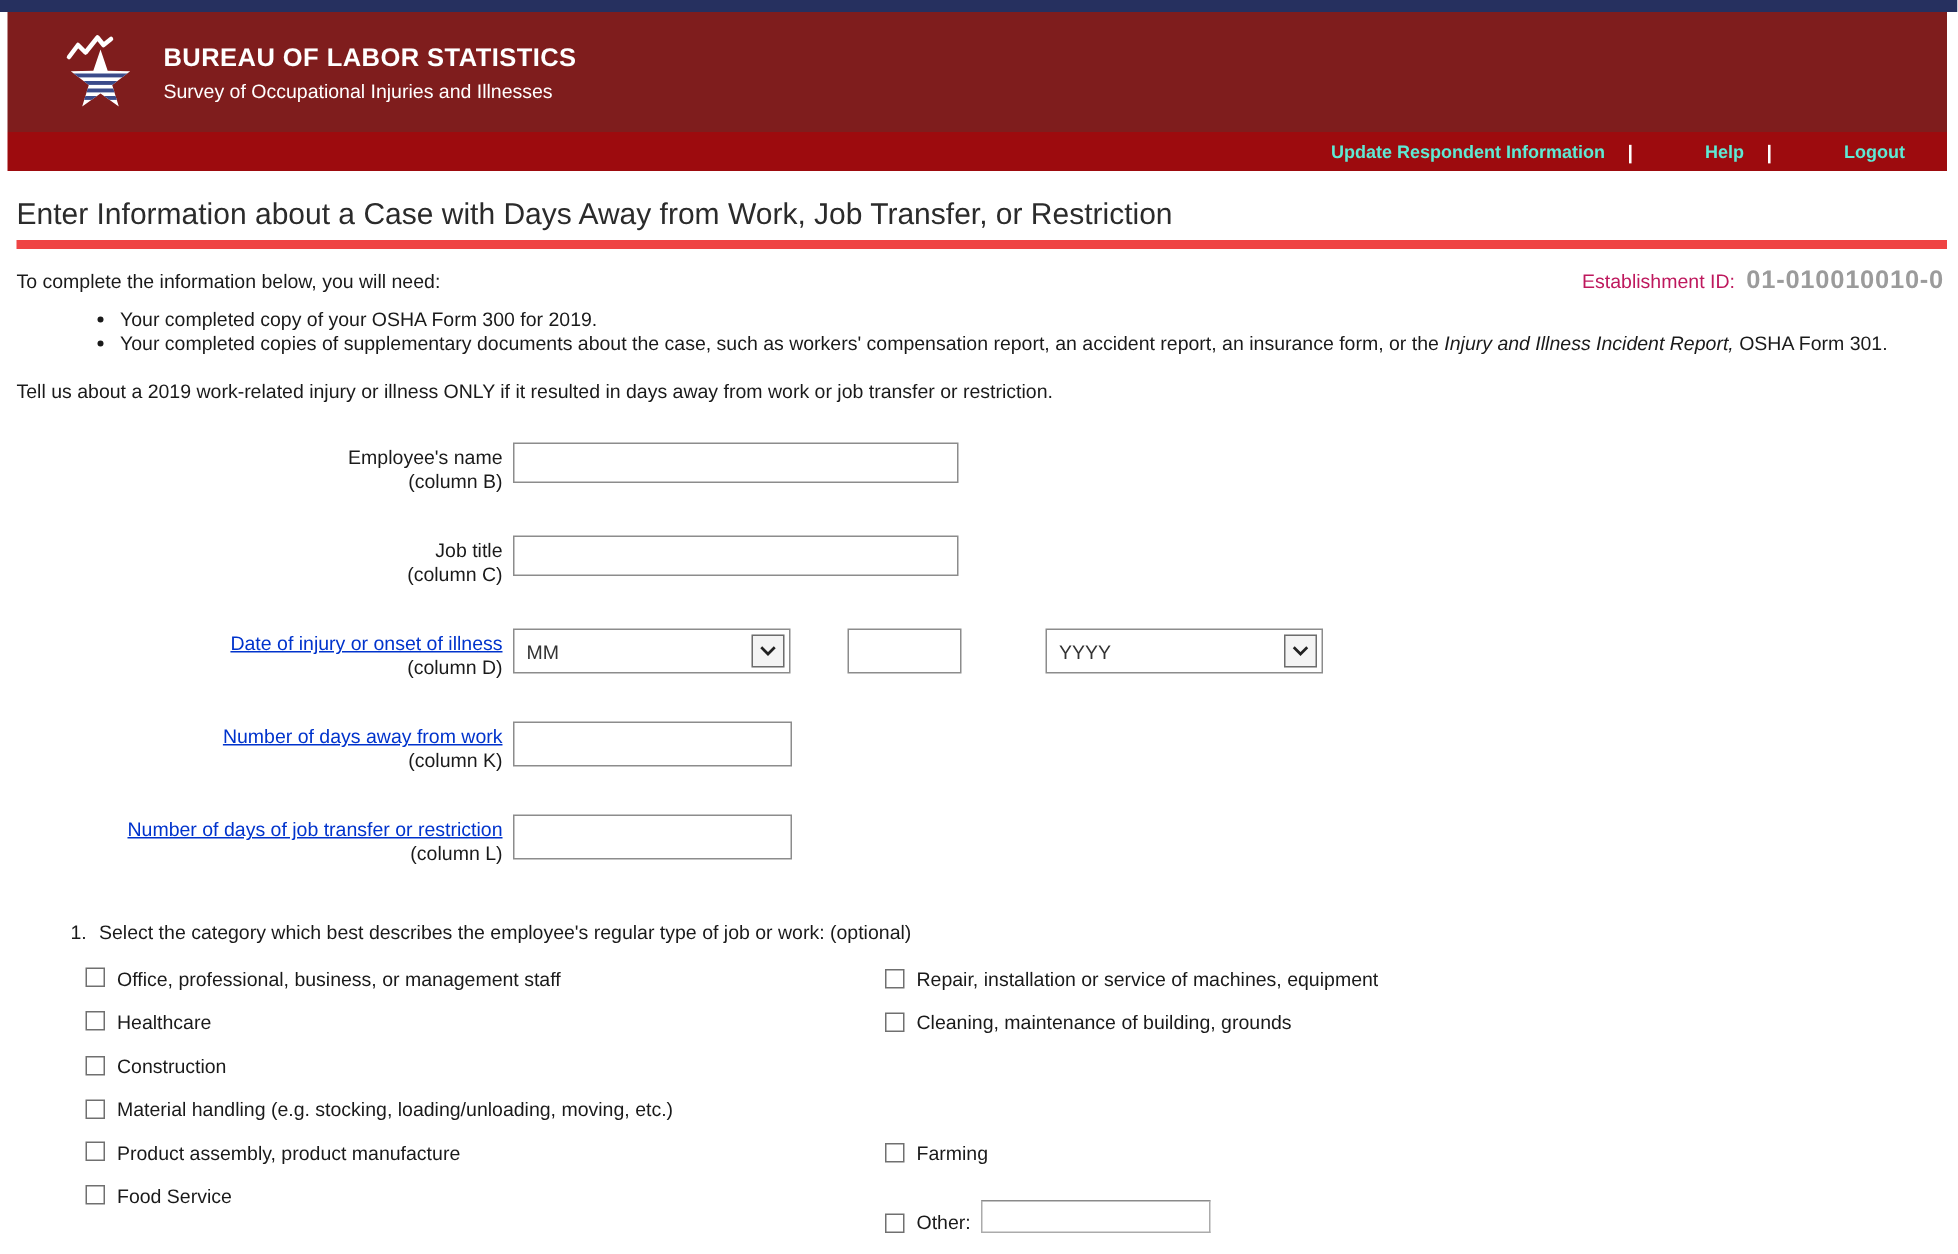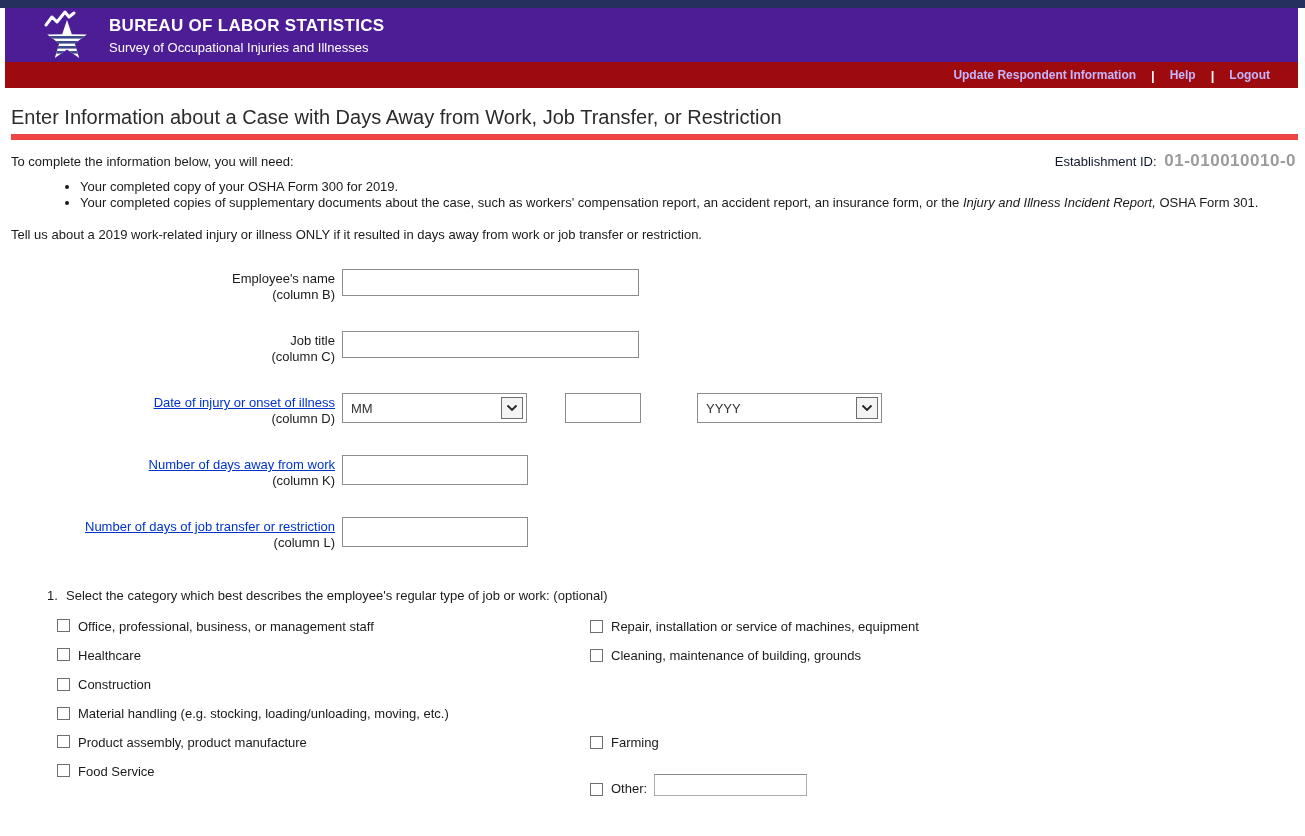--- a/index.html
+++ b/index.html
@@ -10,44 +10,45 @@
     color: #1a1a1a;
     width: 1305px;
     min-height: 836px;
     position: relative;
   }
   .topstrip { height: 8px; background: #26305f; width: 100%; }
   .page { margin: 0 7px 0 5px; }
 
   
   .masthead {
-    background: #4c1d95;
-    height: 54px;
+    background: #7f1d1d;
+    height: 80px;
     display: flex;
     align-items: center;
   }
   .logo-wrap { margin-left: 33px; width: 58px; height: 56px; flex: 0 0 auto; }
   .mast-titles { margin-left: 13px; color: #ffffff; }
   .mast-org { font-size: 17px; font-weight: bold; letter-spacing: 0.3px; }
   .mast-app { font-size: 13px; margin-top: 4px; font-weight: 400; }
 
   
   .redbar {
     background: #9d0b0e;
     height: 26px;
     display: flex;
     align-items: center;
     justify-content: flex-end;
     padding-right: 28px;
   }
   .redbar a {
-    color: #c4b5fd;
+    color: #5eead4;
     font-weight: bold;
     font-size: 12px;
     text-decoration: none;
+    margin-left: 33px;
   }
   .redbar .sep {
     color: #ffffff;
     font-weight: bold;
     font-size: 13px;
     margin: 0 15px;
   }
 
   
   .content { padding: 0 0 30px 6px; }
@@ -62,21 +63,21 @@
     border-bottom: 6px solid #ef4444;
   }
 
   .intro-row {
     display: flex;
     justify-content: space-between;
     align-items: baseline;
     margin-top: 11px;
   }
   .est-block { white-space: nowrap; padding-right: 2px; }
-  .est-label { font-size: 13px; color: #0f172a; }
+  .est-label { font-size: 13px; color: #be185d; }
   .est-value {
     font-size: 17px;
     font-weight: bold;
     color: #9b9b9b;
     letter-spacing: 0.5px;
     margin-left: 4px;
   }
 
   ul.bullets {
     margin: 8px 0 0 0;

